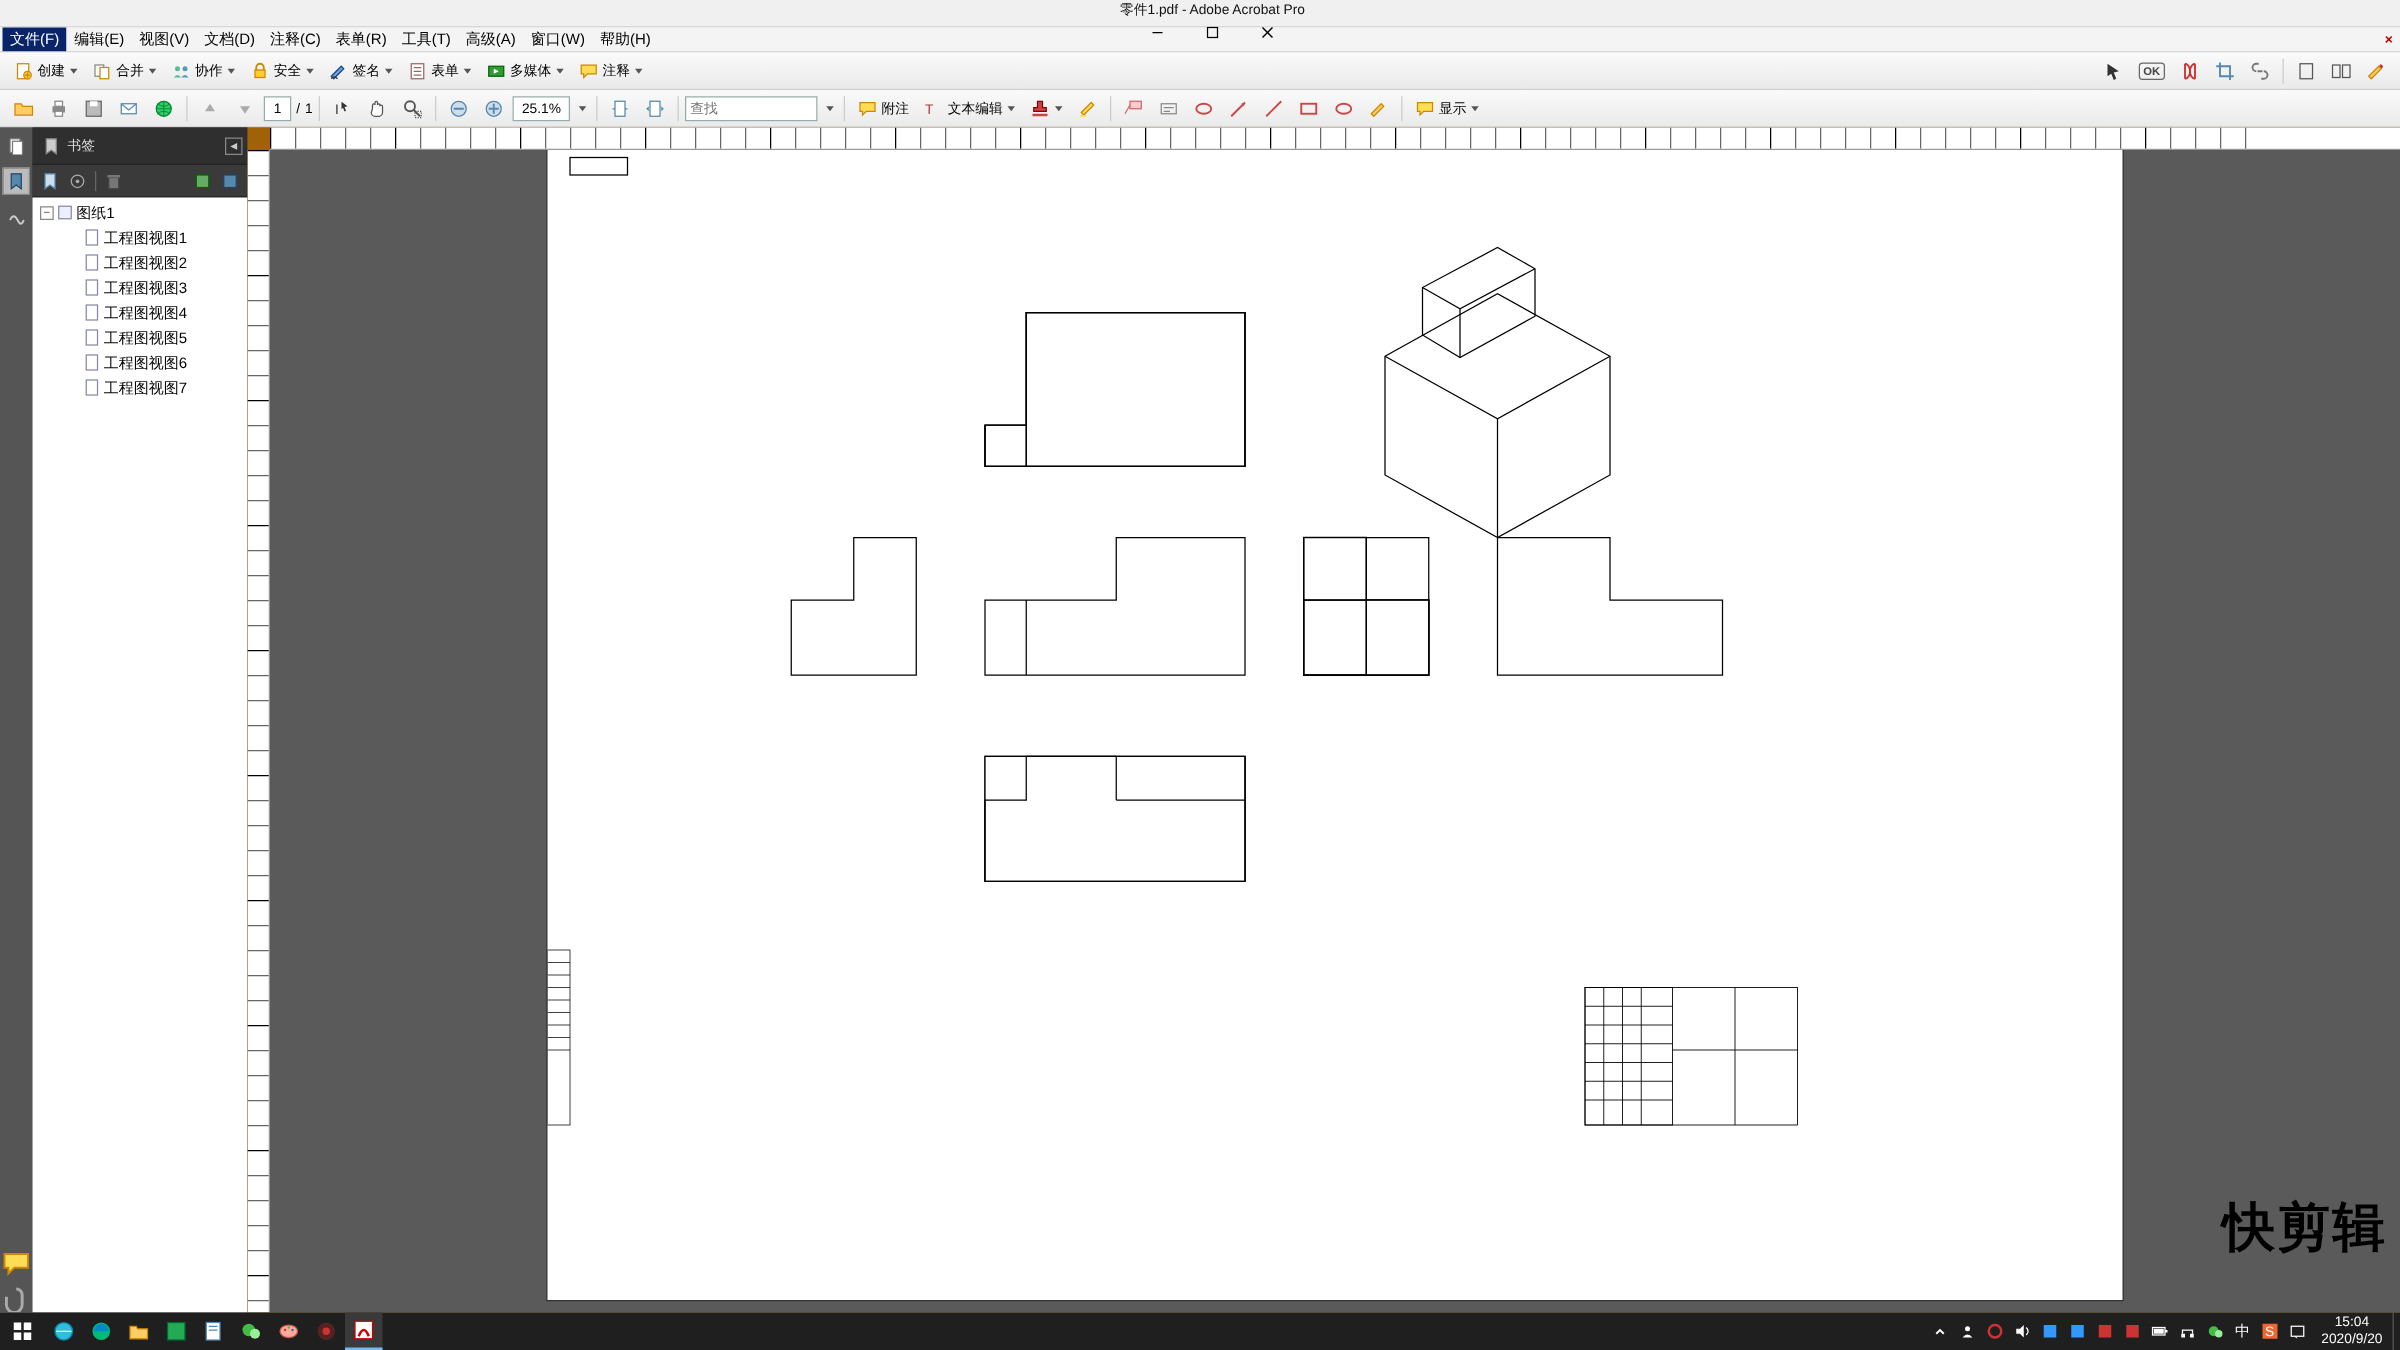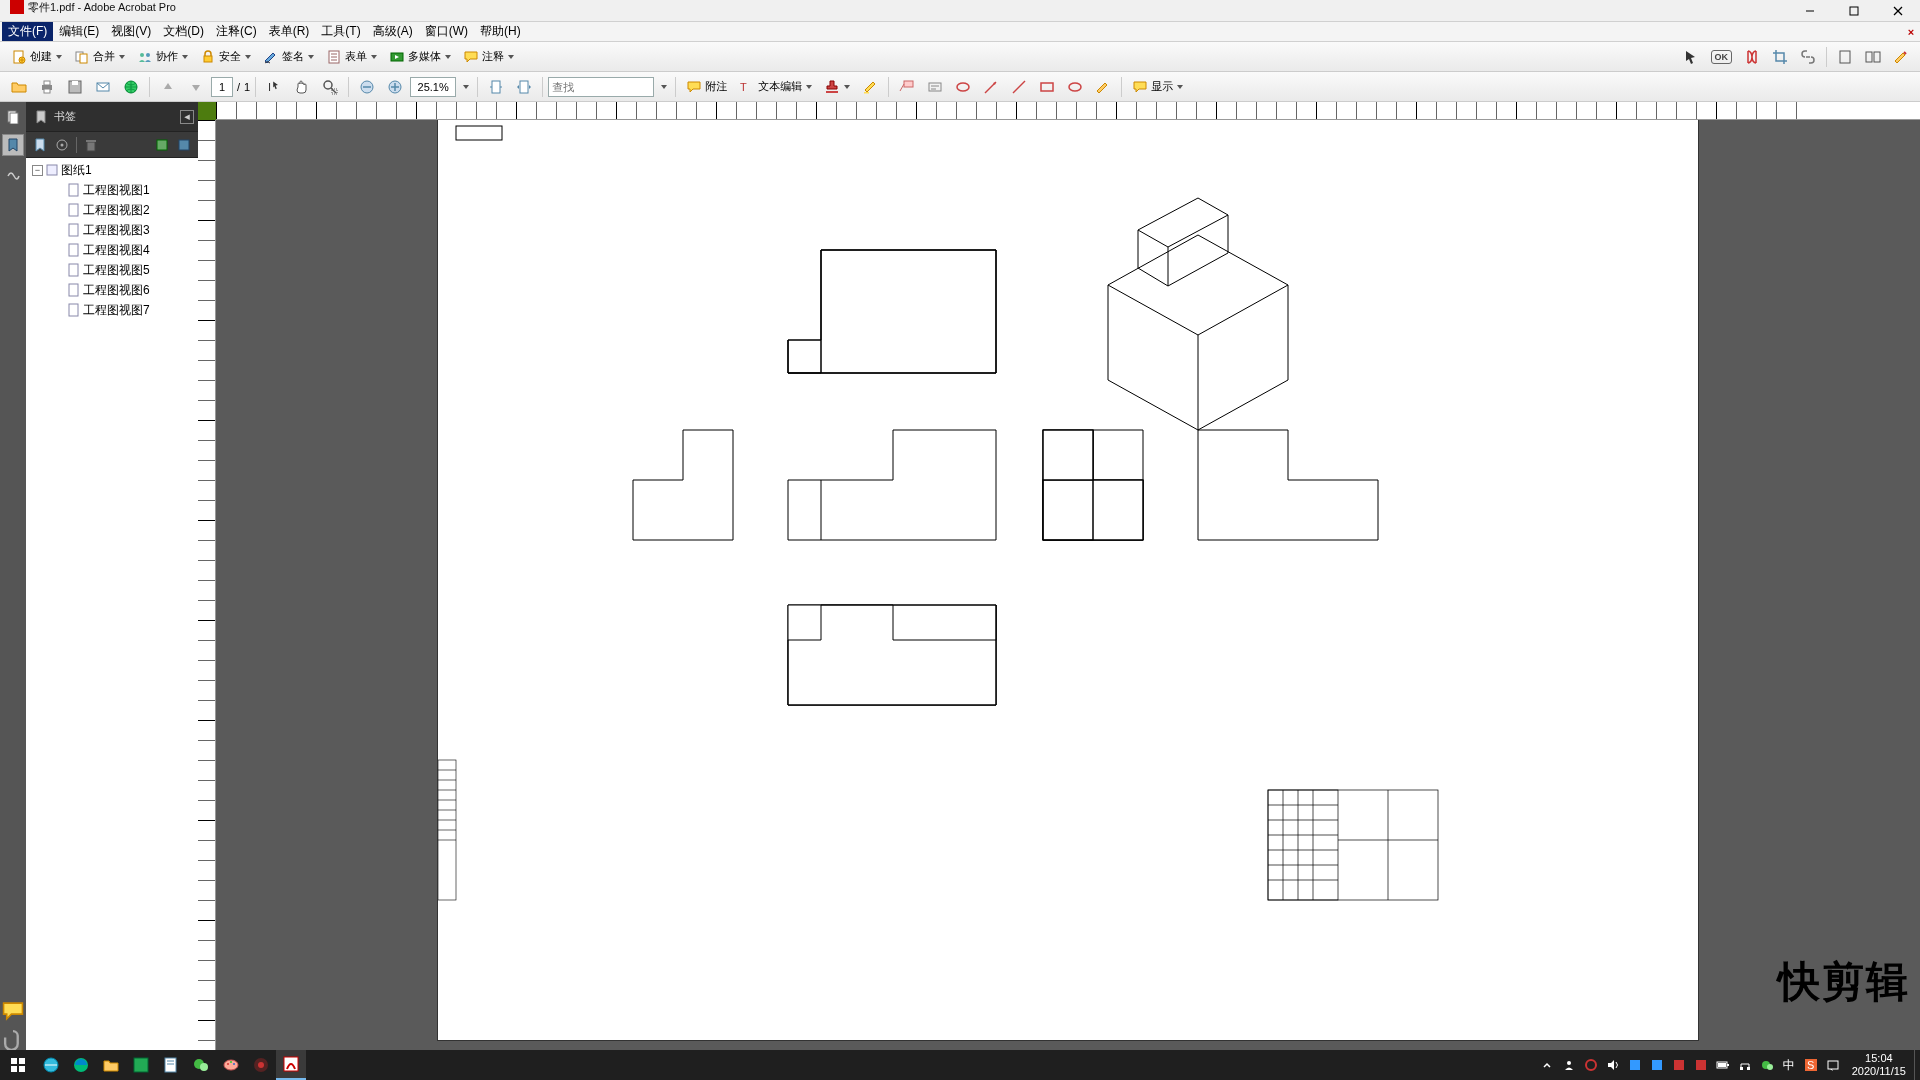--- a/index.html
+++ b/index.html
@@ -1,19 +1,19 @@
 <!DOCTYPE html>
 <html><head>
 <meta charset="utf-8">
 <style>
 * { margin: 0; padding: 0; box-sizing: border-box; font-family: "Microsoft YaHei", "SimSun", Tahoma, sans-serif; font-size: 11px; }
 html, body { width: 1920px; height: 1080px; overflow: hidden; background: #fff; }
 
 
-.title-bar { height: 22px; background: #f0f0f0; display: flex; align-items: flex-start; padding-left: 10px; border-bottom: 1px solid #d0d0d0; }
+.title-bar { height: 22px; background: #f0f0f0; display: flex; align-items: center; padding-left: 20px; border-bottom: 1px solid #d0d0d0; flex-direction: column; }
 .title-bar .ico { width: 14px; height: 14px; background: #c00; margin-right: 4px; }
 .title-bar .title { flex: 1; color: #111; font-size: 11px; }
 .title-bar .win-btns { display: flex; }
 .title-bar .win-btn { width: 44px; height: 22px; display: flex; align-items: center; justify-content: center; cursor: pointer; }
 .title-bar .win-btn svg { width: 10px; height: 10px; }
 
 
 .menu-bar { height: 20px; background: #f4f4f4; display: flex; align-items: stretch; padding-left: 2px; border-bottom: 1px solid #d0d0d0; }
 .menu-bar .menu-item { padding: 2px 6px; font-size: 12px; cursor: default; display:flex; align-items:center;}
 .menu-bar .menu-item.active { background: #0a246a; color: #fff; }
@@ -52,21 +52,21 @@
 .bm-tools .tsep{width:1px;height:16px;background:#666;margin:0 2px;}
 .bm-tree { flex:1; background:#fff; overflow:auto; padding:2px; }
 .bm-node { display:flex; align-items:center; height:20px; padding-left:4px; cursor:pointer; gap:2px;}
 .bm-node .tw{width:11px;height:11px;border:1px solid #888;display:flex;align-items:center;justify-content:center;font-size:9px;line-height:1;color:#444;background:#fff;}
 .bm-node .tw-empty{width:11px;}
 .bm-node .ico{width:14px;height:14px;}
 .bm-node .lbl{font-size:12px;color:#000;white-space:nowrap;}
 .bm-child{padding-left:26px;}
 
 
-.doc-area { flex:1; background:#4d7c0f; position:relative; display:flex; flex-direction:column;}
+.doc-area { flex:1; background:#a16207; position:relative; display:flex; flex-direction:column;}
 .ruler-h { height: 18px; background:#fff; border-bottom:1px solid #999; margin-left:18px; position:relative; overflow:hidden;}
 .ruler-h .tick{position:absolute;top:0;bottom:0;border-left:1px solid #666;}
 .ruler-h .tick.major{border-left:1px solid #000;}
 .doc-body { flex:1; display:flex; overflow:hidden;}
 .ruler-v { width:18px; background:#fff; border-right:1px solid #999; position:relative;}
 .ruler-v .tick{position:absolute;left:0;right:0;border-top:1px solid #666;}
 .ruler-v .tick.major{border-top:1px solid #000;}
 .page-wrap{flex:1; display:flex; justify-content:center; align-items:flex-start; overflow:hidden; background:#5a5a5a; padding:0;}
 .page { width: 1260px; height: 920px; background:#fff; box-shadow: 0 0 0 1px #333; position:relative;}
 .page svg{position:absolute;left:0;top:0;}
@@ -913,17 +913,17 @@
         </svg>
       </div>
     <div class="tic">
         <svg viewBox="0 0 14 14">
           <rect x="2" y="3" width="10" height="8" fill="none" stroke="#fff"></rect>
           <path d="M4 11 l3 2 l-1 -2" fill="#fff"></path>
         </svg>
       </div>
     <div class="clock">
       <div>15:04</div>
-      <div>2020/11/15</div>
+      <div>2020/9/20</div>
     </div>
     <div class="desktop-peek"></div>
   </div>
 </div>
 
 </body></html>

